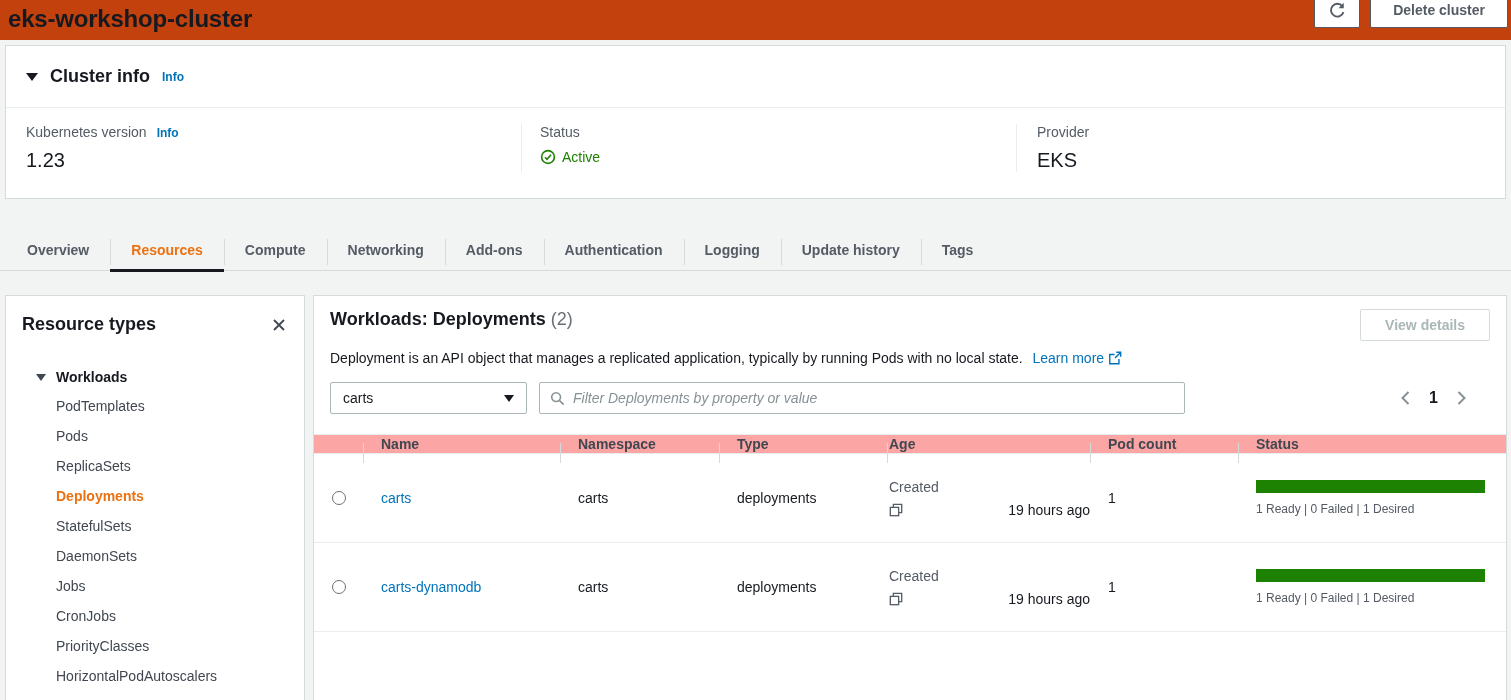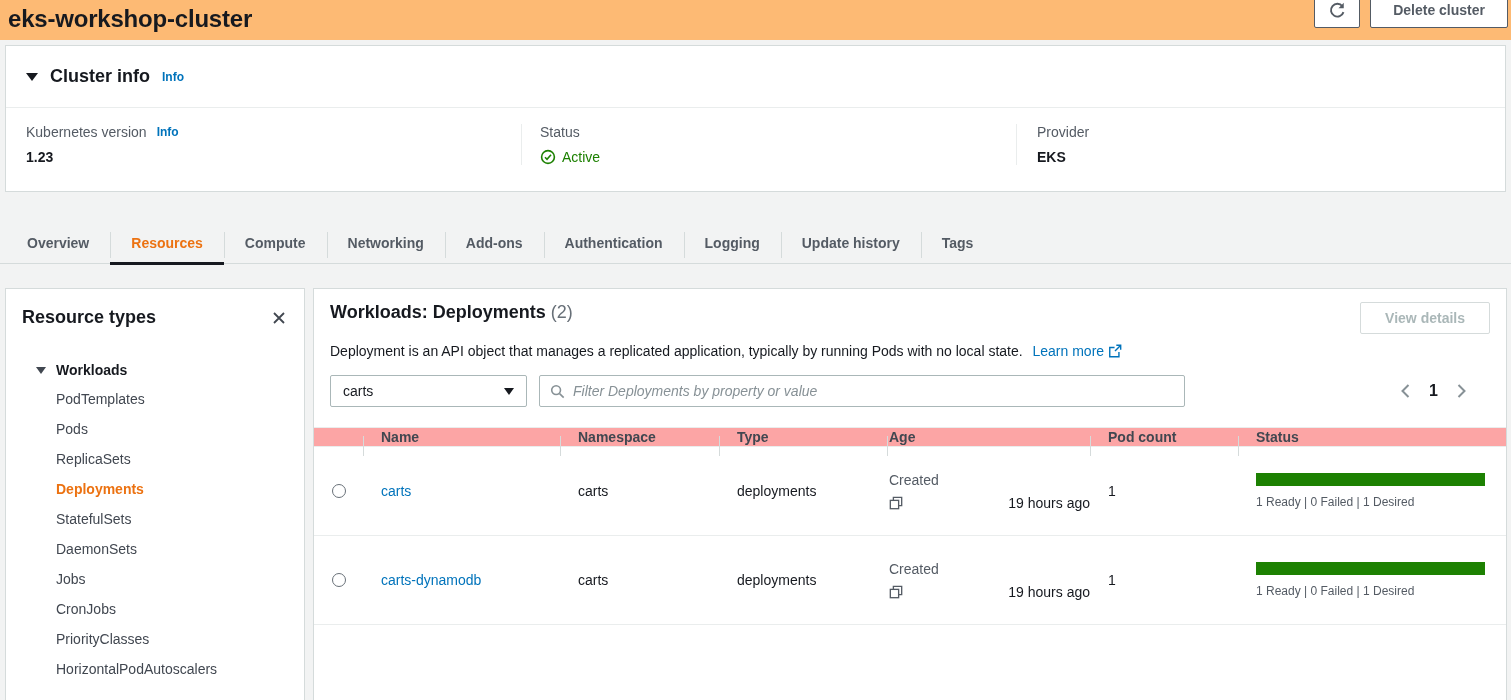--- a/index.html
+++ b/index.html
@@ -5,43 +5,43 @@
   * { margin:0; padding:0; box-sizing:border-box; }
   html,body { width:1511px; height:700px; overflow:hidden; }
   body {
     background:#f2f3f3;
     font-family:"Liberation Sans", sans-serif;
     color:#16191f;
     position:relative;
   }
 
   
-  .top-header { height:40px; background:#fdba74; position:relative; padding-left:8px; }
+  .top-header { height:40px; background:#c2410c; position:relative; padding-left:8px; }
   .page-title { font-size:24px; font-weight:700; line-height:38px; color:#16191f; letter-spacing:-0.2px; }
   .header-actions { position:absolute; top:-8px; right:3px; display:flex; gap:10px; }
   .btn { background:#fff; border:1px solid #545b64; border-radius:2px; height:36px;
          font-family:"Liberation Sans",sans-serif; font-size:14px; font-weight:700; color:#545b64;
          display:flex; align-items:center; justify-content:center; cursor:pointer; }
   .btn.icon-btn { width:46px; }
   .btn.text-btn { padding:0 22px; }
   .btn.disabled { border-color:#d5dbdb; color:#aab7b8; }
 
   
   .card { background:#fff; border:1px solid #d5dbdb; margin:5px 5px 0 5px; }
   .card-header { height:62px; display:flex; align-items:center; gap:12px; padding:0 20px; border-bottom:1px solid #eaeded; }
   .caret-down { width:0; height:0; border-left:6px solid transparent; border-right:6px solid transparent; border-top:8px solid #16191f; cursor:pointer; }
   .section-title { font-size:18px; font-weight:700; color:#16191f;text-align:center; }
   .info-link { font-size:12px; font-weight:700; color:#0073bb; cursor:pointer; }
   .card-body { display:flex; padding:16px 0 26px; }
   .info-col { padding:0 20px; }
   .info-col.c1 { width:515px; }
   .info-col.c2 { width:495px; border-left:1px solid #eaeded; padding-left:18px; }
   .info-col.c3 { flex:1; border-left:1px solid #eaeded; padding-left:20px; }
-  .field-label { font-size:14px; color:#545b64; margin-bottom:9px; display:flex; gap:10px; align-items:center; }
-  .field-value { font-size:14px; color:#16191f;font-weight:bold; }
+  .field-label { font-size:14px; color:#545b64; margin-bottom:9px; display:flex; gap:10px; align-items:flex-end; }
+  .field-value { font-size:20px; color:#16191f; }
   .status-active { display:flex; align-items:center; gap:6px; color:#1d8102; font-size:14px; }
 
   
   .tabs { display:flex; margin-top:33px; padding-left:6px; border-bottom:1px solid #d5dbdb; }
   .tab { position:relative; padding:10px 21px 12px; font-size:14px; font-weight:700; color:#545b64; cursor:pointer; white-space:nowrap; }
   .tab + .tab::before { content:''; position:absolute; left:0; top:7px; width:1px; height:26px; background:#d5dbdb; }
   .tab.active { color:#ec7211; }
   .tab.active::after { content:''; position:absolute; left:0; right:0; bottom:-2px; height:3px; background:#16191f; }
 
   

